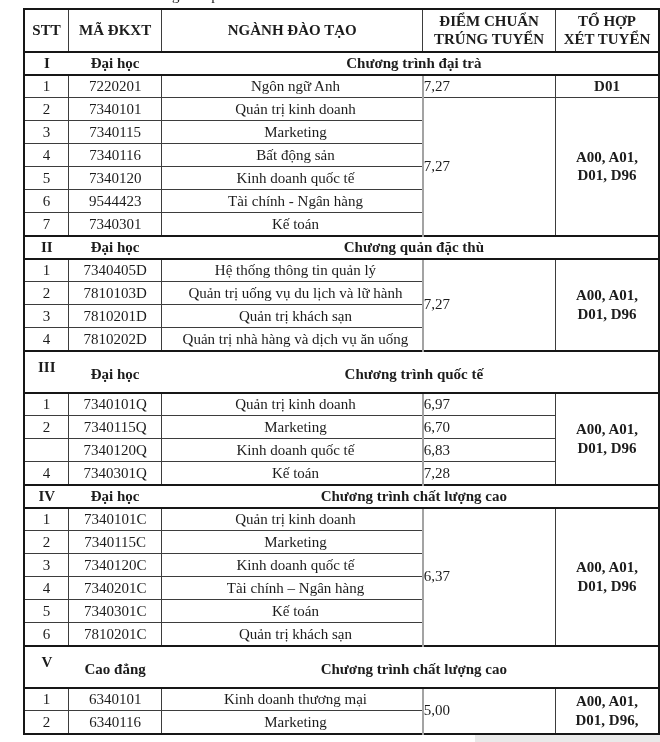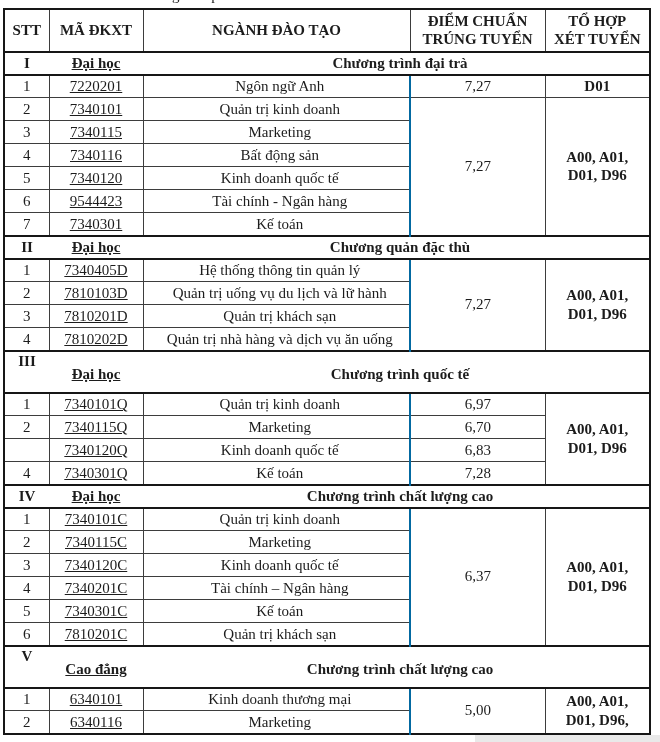--- a/index.html
+++ b/index.html
@@ -16,21 +16,21 @@
   .top-fragment {
     position: absolute; top: 0; left: 0;
     width: 660px; height: 7px; overflow: hidden;
   }
   .top-fragment span {
     display: block; margin-left: 172px; margin-top: -13px;
     font-size: 15px; letter-spacing: 14px; color: #222;
   }
 
   table.score-table {
-    position: absolute; top: 8px; left: 3px;
+    position: absolute; top: 8px; left: 23px;
     border-collapse: collapse;
     table-layout: fixed;
     border: 2px solid #161616;
     background: #fff;
   }
   col.c1 { width: 45px; }
   col.c2 { width: 94px; }
   col.c3 { width: 267px; }
   col.c4 { width: 135px; }
   col.c5 { width: 105px; }
@@ -54,35 +54,34 @@
   }
 
   tr.section-row td {
     font-weight: bold;
     height: 23px;
     border-left: none; border-right: none;
     border-top: 2px solid #161616;
     border-bottom: 2px solid #161616;
   }
   tr.section-row td.sec-num   { text-align: center; }
-  tr.section-row td.sec-level { text-align: center; text-decoration: underline; }
+  tr.section-row td.sec-level { text-align: center; }
   tr.section-row td.sec-program { text-align: center; padding-left: 8px; }
 
   tr.section-row.tall td { height: 42px; }
-  tr.section-row.tall td.sec-num { vertical-align: top; padding-top: 0; margin-top: 34px; }
+  tr.section-row.tall td.sec-num { vertical-align: top; padding-top: 6px; margin-top: 34px; }
   tr.section-row.tall td.sec-level,
   tr.section-row.tall td.sec-program { vertical-align: bottom; padding-bottom: 8px; }
 
   tr.data-row td { height: 23px; }
   td.c-stt   { text-align: center; }
-  td.c-code  { text-align: center; text-decoration: underline; }
+  td.c-code  { text-align: center; }
   td.c-major { text-align: center; padding-left: 7px; }
   td.c-score {
-    text-align: center;
-    border-left: 2px solid #0369a1;
+    border-left: 2px solid #a3a3a3;
     white-space: pre-line;
   }
   td.c-combo {
     text-align: center;
     white-space: pre-line;
     font-weight: bold;
   }
 
   
   .scan-artifact {

